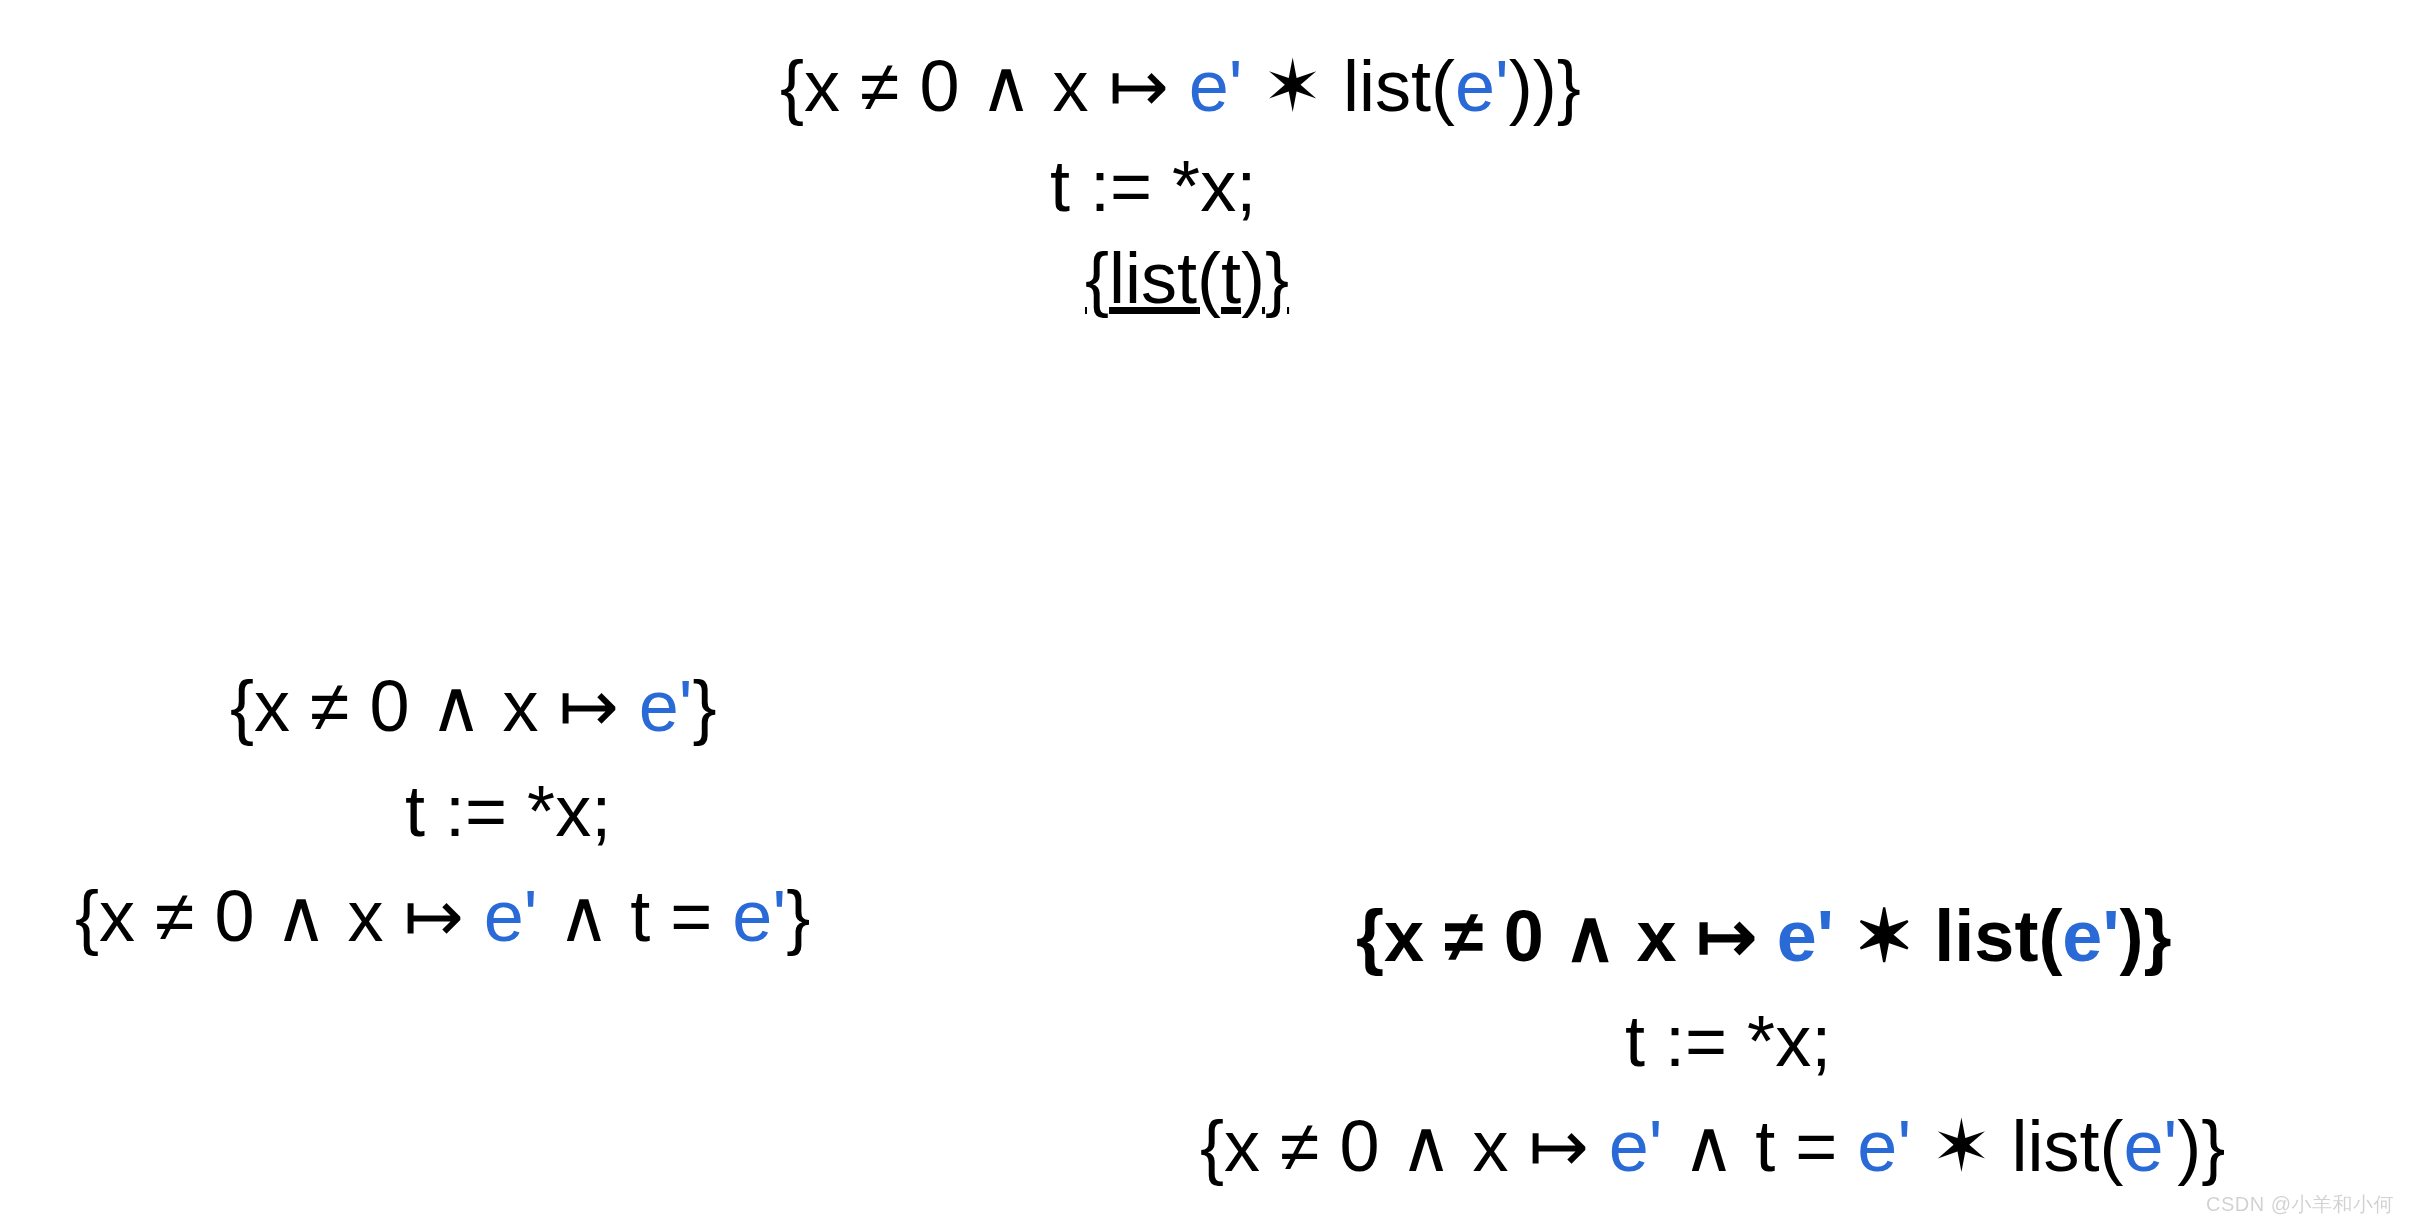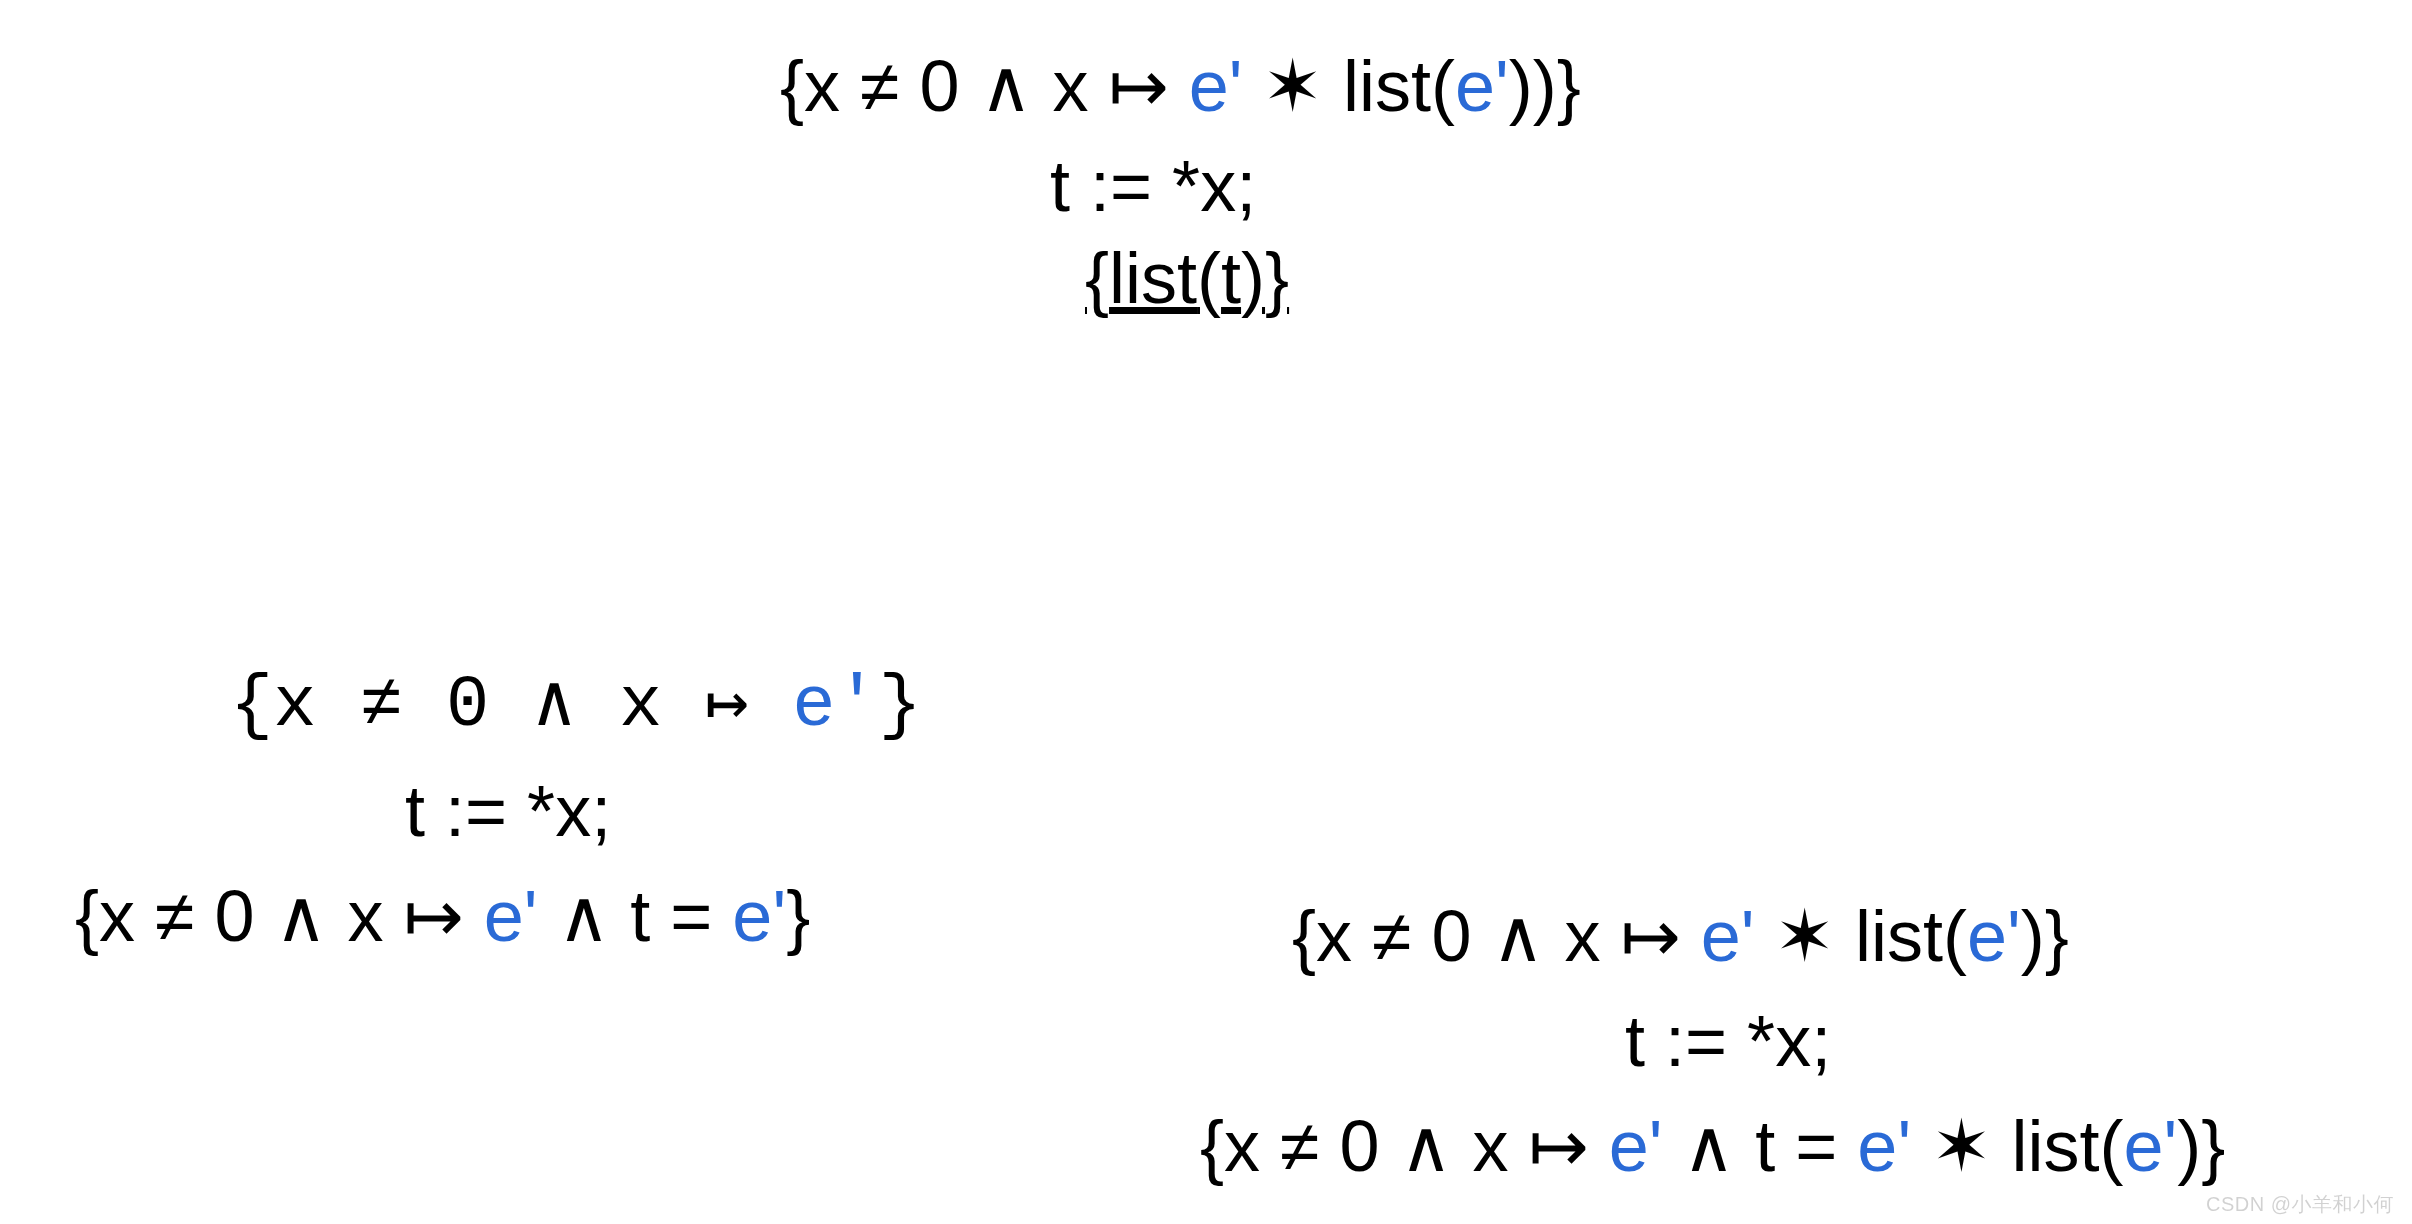--- a/index.html
+++ b/index.html
@@ -49,21 +49,21 @@
 <div class="line" style="left:1050px; top:130px;">
   <span>t</span>
   <span>:=</span>
   <span>*</span><span>x</span><span>;</span>
 </div>
 
 <div class="line" style="left:1085px; top:222px;text-decoration:underline;">
   <span>{</span><span>list</span><span>(</span><span>t</span><span>)</span><span>}</span>
 </div>
 
-<div class="line" style="left:230px; top:650px;font-family:Liberation Mono, monospace;">
+<div class="line" style="left:230px; top:650px;">
   <span>{</span><span>x</span>
   <span>≠</span>
   <span>0</span>
   <span>∧</span>
   <span>x</span>
   <span>↦</span>
   <span class="blue">e'</span><span>}</span>
 </div>
 
 <div class="line" style="left:405px; top:755px;">
@@ -79,21 +79,21 @@
   <span>∧</span>
   <span>x</span>
   <span>↦</span>
   <span class="blue">e'</span>
   <span>∧</span>
   <span>t</span>
   <span>=</span>
   <span class="blue">e'</span><span>}</span>
 </div>
 
-<div class="line" style="left:1292px; top:880px;">
+<div class="line" style="left:1356px; top:880px;font-weight:bold;">
   <span>{</span><span>x</span>
   <span>≠</span>
   <span>0</span>
   <span>∧</span>
   <span>x</span>
   <span>↦</span>
   <span class="blue">e'</span>
   <span>✶</span>
   <span>list</span><span>(</span><span class="blue">e'</span><span>)</span><span>}</span>
 </div>

